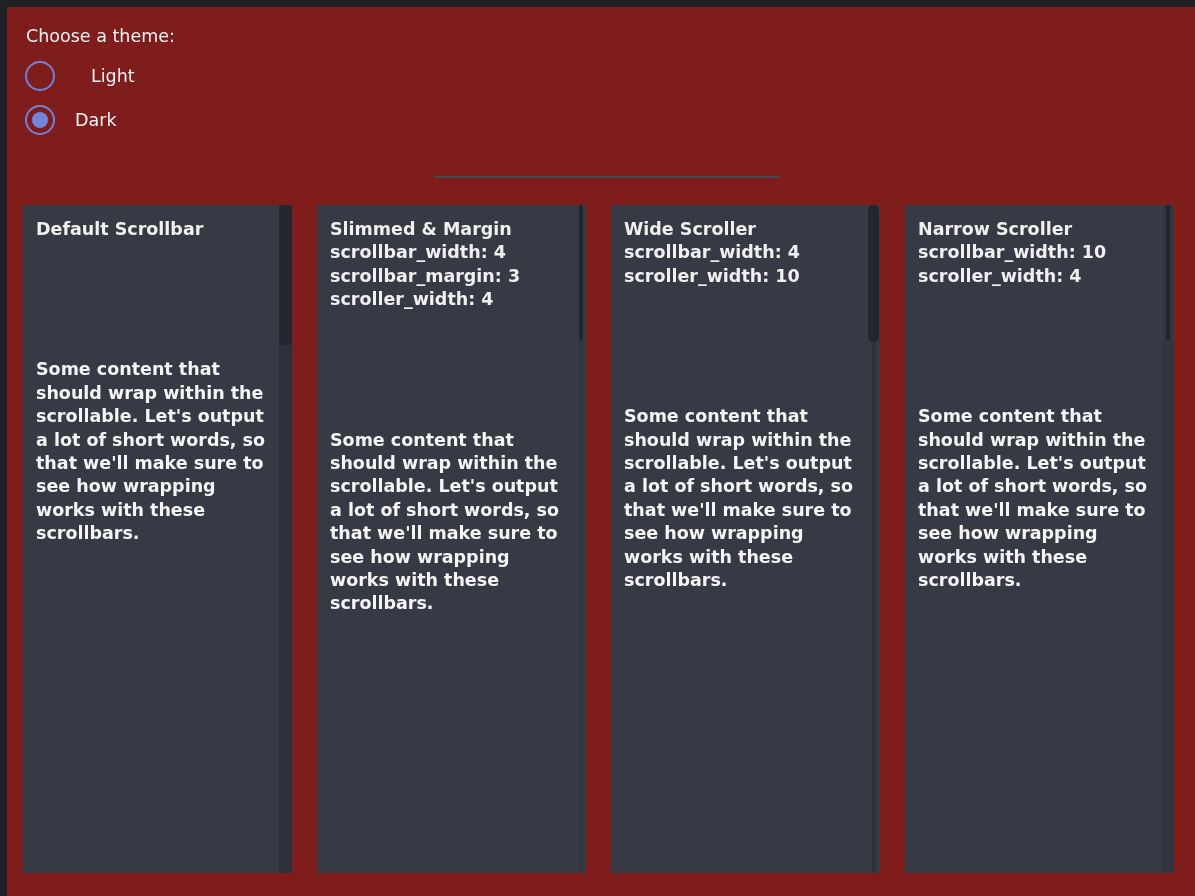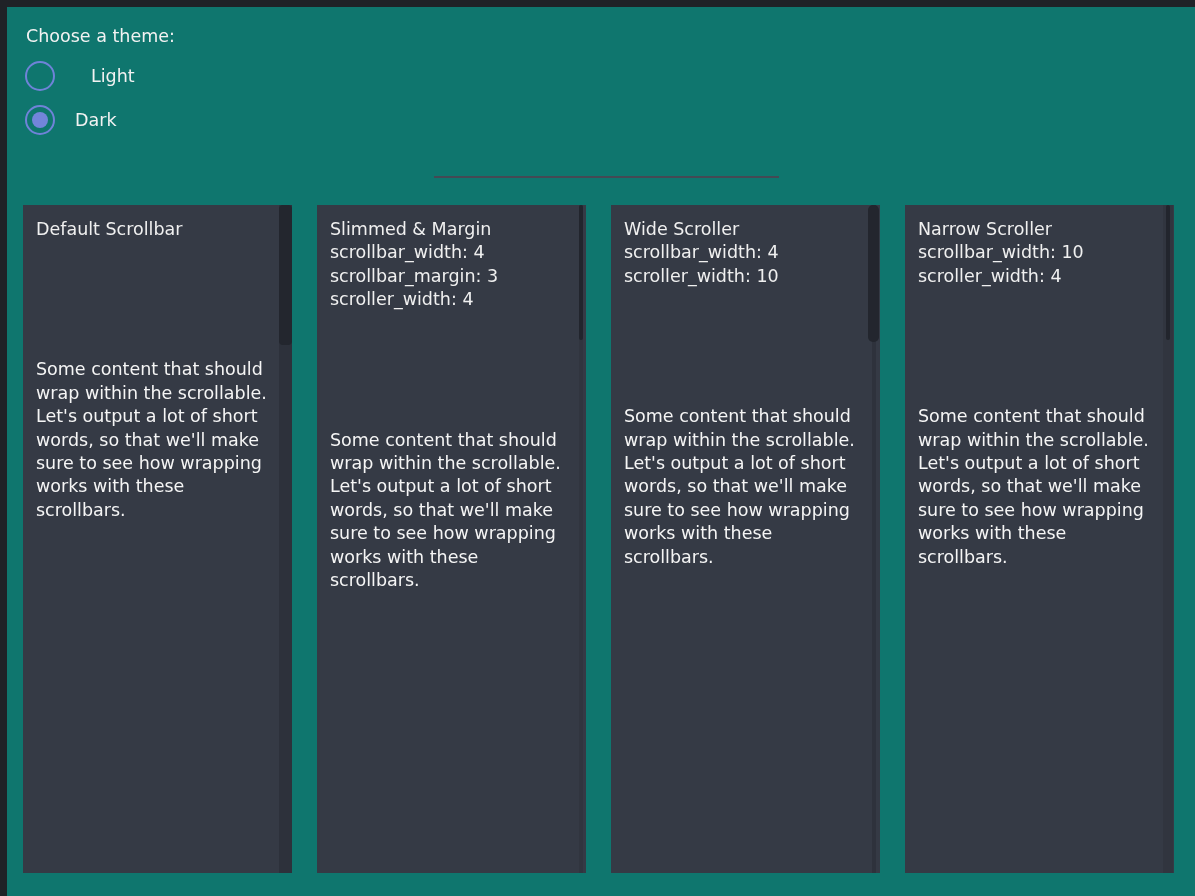--- a/index.html
+++ b/index.html
@@ -1,21 +1,21 @@
 <!DOCTYPE html>
 <html><head>
 <meta charset="utf-8">
 <style>
   html, body { margin: 0; padding: 0; background: #1f2227; }
   .screen {
     position: relative;
     width: 1195px;
     height: 896px;
     box-sizing: border-box;
-    background: #0f766e;
+    background: #7f1d1d;
     border-top: 7px solid #1f2227;
     border-left: 7px solid #1f2227;
     font-family: "DejaVu Sans", sans-serif;
     color: #f0f0f0;
     overflow: hidden;
   }
 
   
   .theme-prompt {
     position: absolute;
@@ -75,26 +75,28 @@
     background: #353a45;
     box-sizing: border-box;
     padding: 13px 24px 0 13px;
     overflow: hidden;
   }
   .panel-header {
     font-size: 17.5px;
     line-height: 23.4px;
     white-space: pre-line;
     color: #f0f0f0;
+    font-weight: bold;
   }
   .panel-body {
     margin-top: 117px;
     font-size: 17.5px;
     line-height: 23.4px;
     color: #f5f5f5;
+    font-weight: bold;
   }
 
   
   .sb-track, .sb-thumb { position: absolute; top: 0; }
   
   .p1 .sb-track { right: 0; width: 13px; height: 668px; background: #2d313b; }
   .p1 .sb-thumb { right: 0; width: 13px; height: 140px; background: #23262e; border-radius: 4px; }
   
   .p2 .sb-track { right: 3px; width: 4px; height: 668px; background: #31353f; }
   .p2 .sb-thumb { right: 3px; width: 4px; height: 135px; background: #22252d; border-radius: 2px; }

